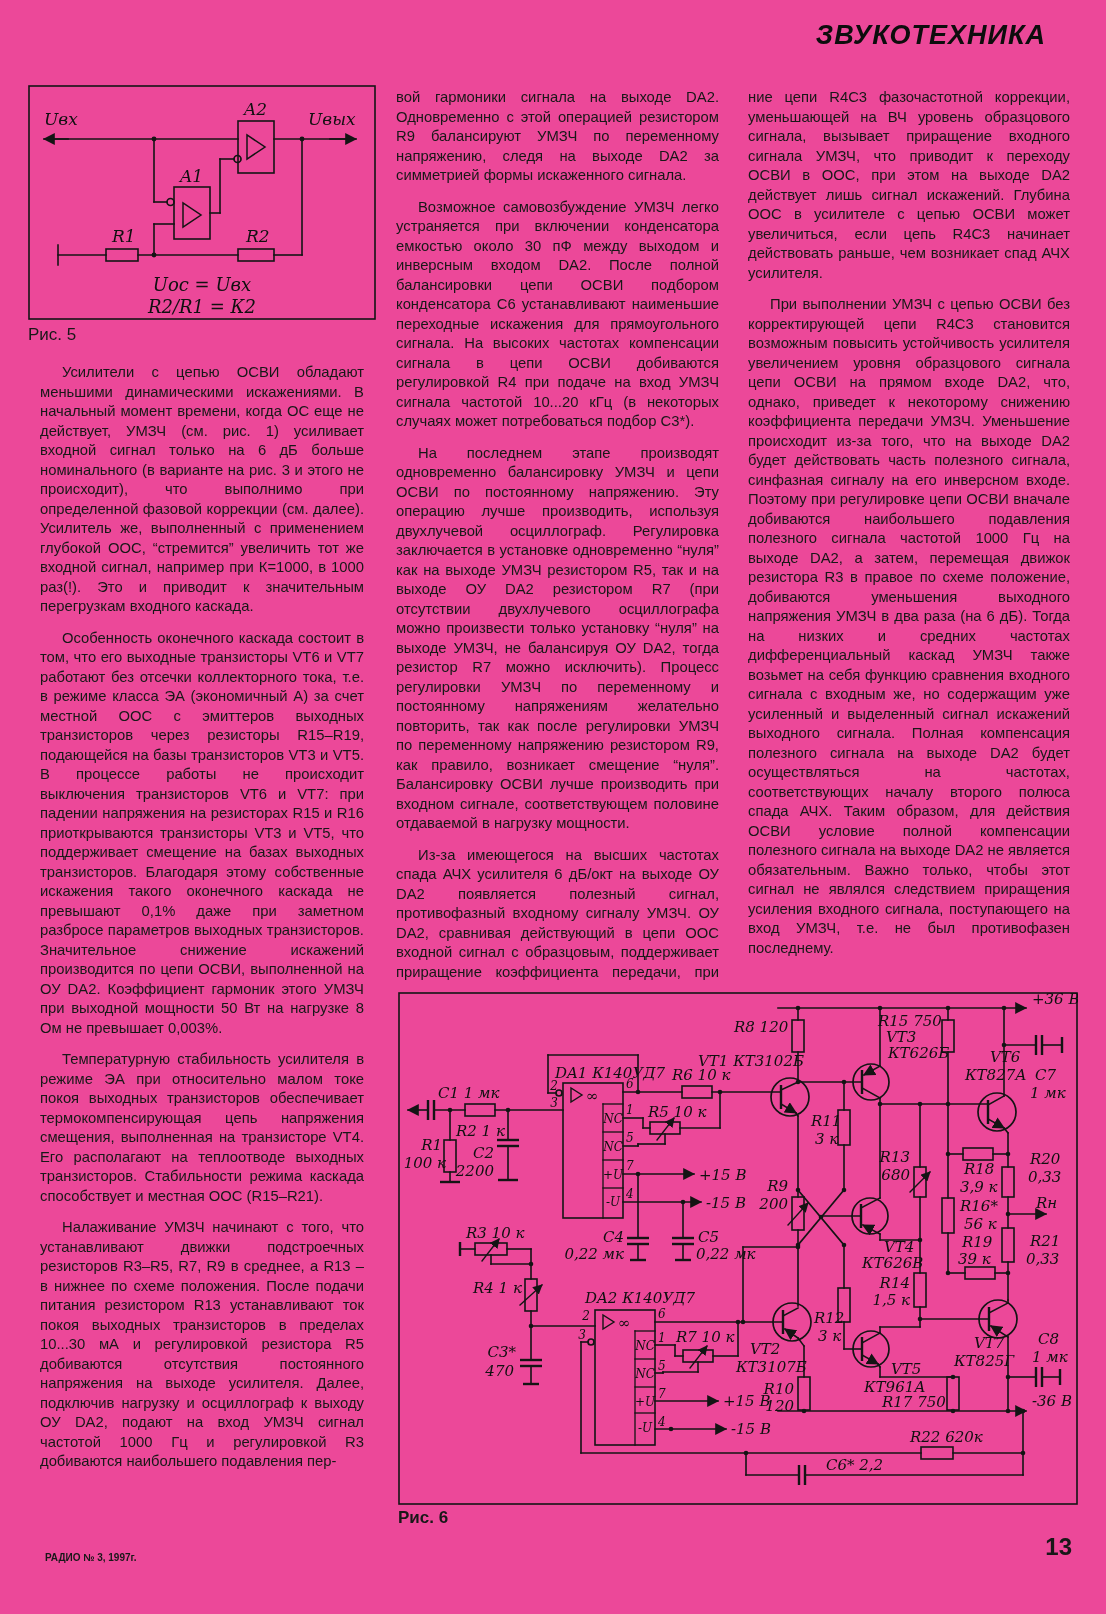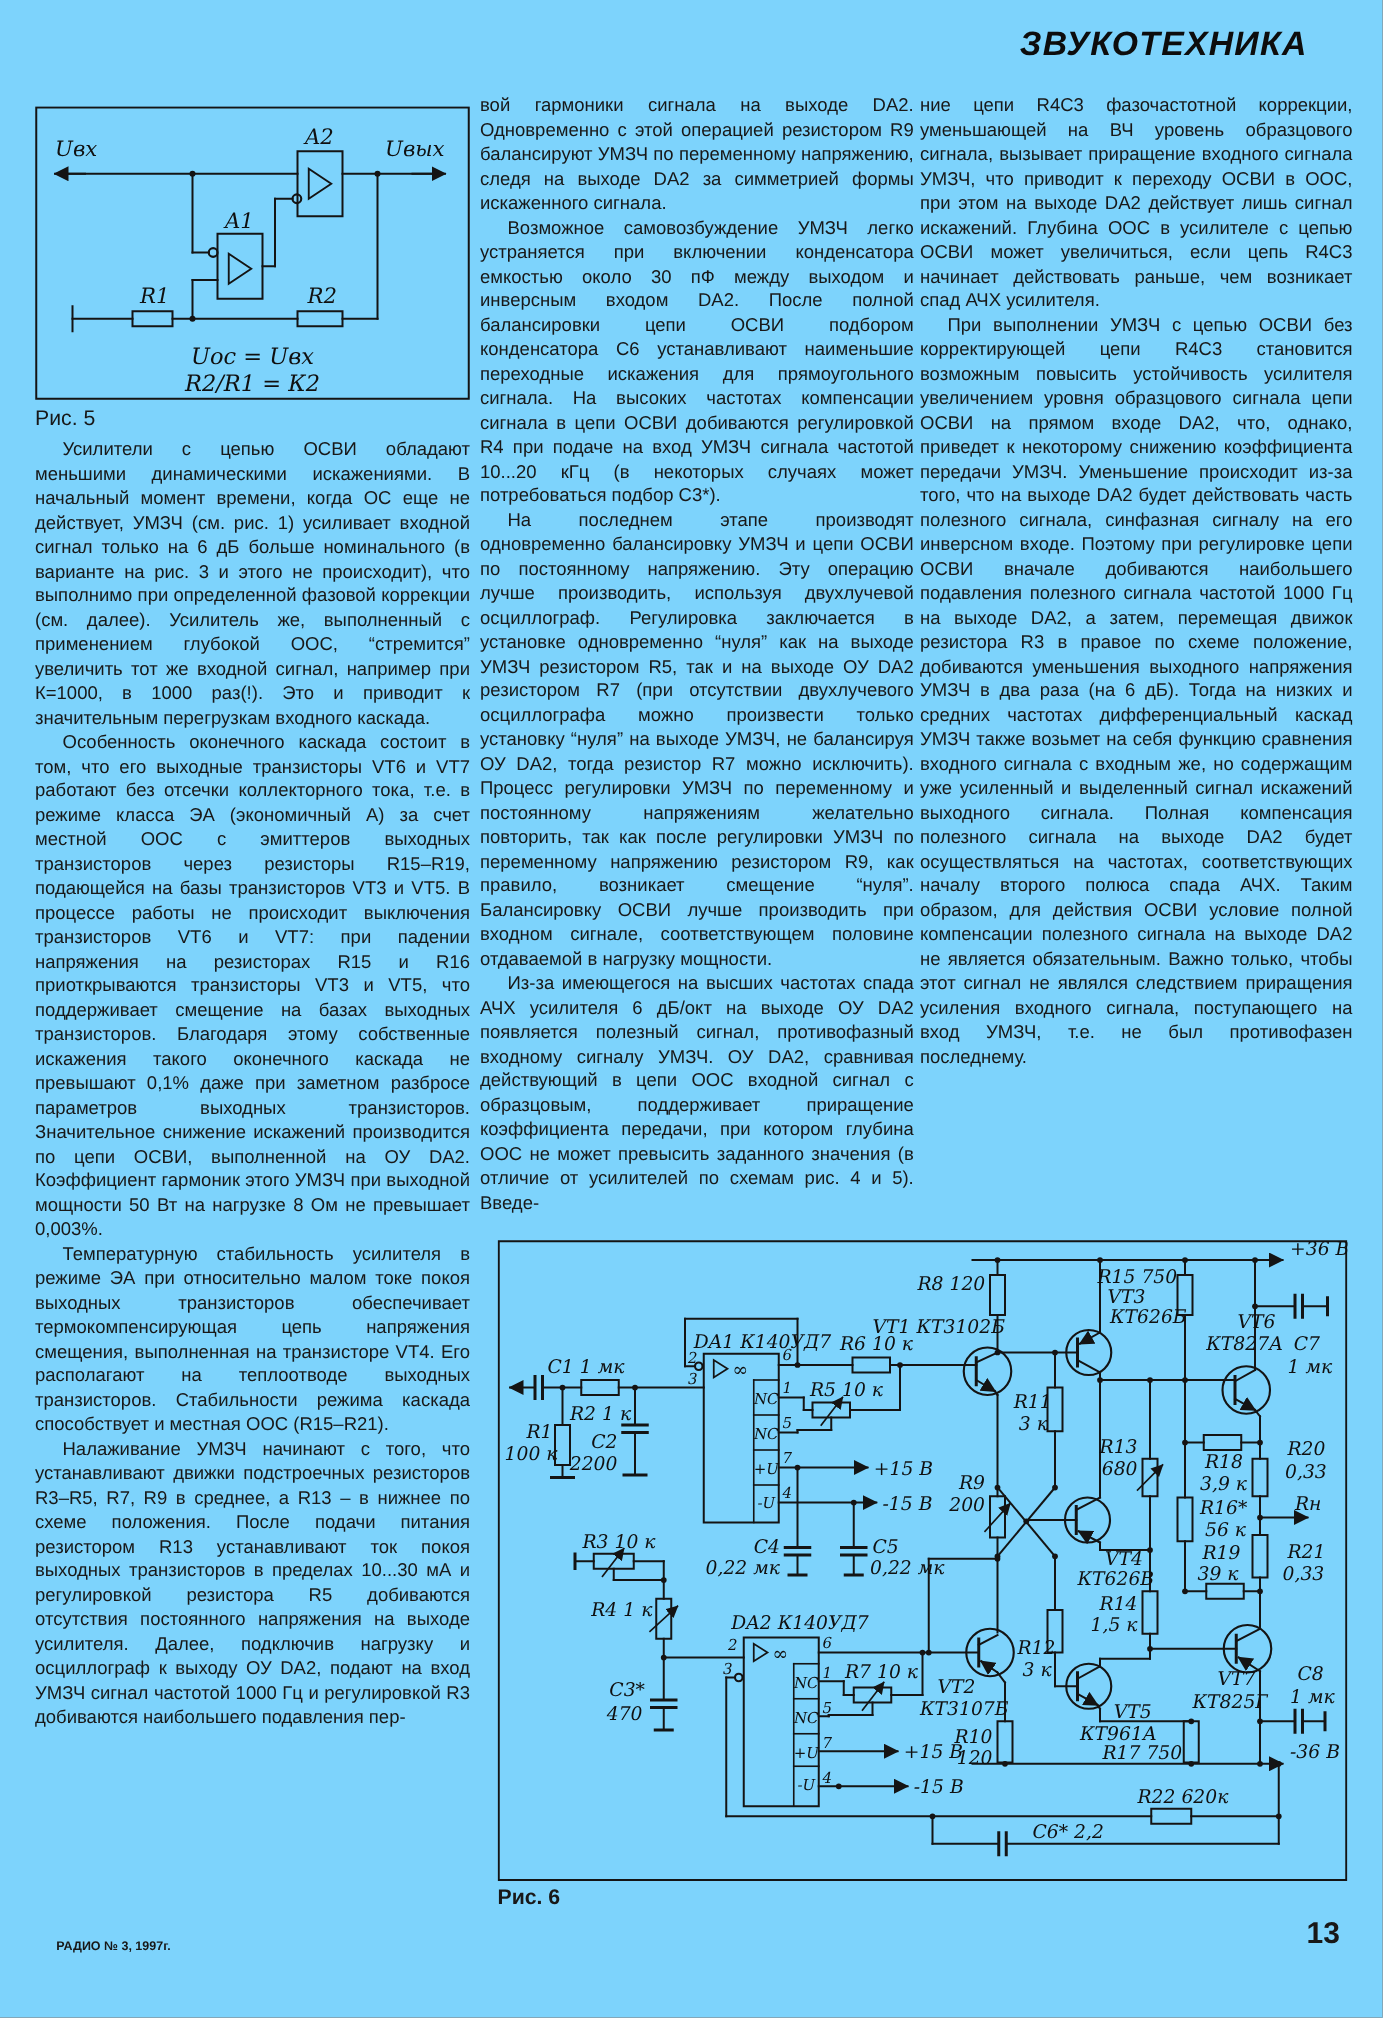--- a/index.html
+++ b/index.html
@@ -1,21 +1,21 @@
 <!DOCTYPE html>
 <html><head>
 <meta charset="utf-8">
 <style>
   html,body{margin:0;padding:0;background:#888;}
-  .page{position:relative;width:1106px;height:1614px;background:#7dd3fc;overflow:hidden;
+  .page{position:relative;width:1106px;height:1614px;background:#ec4899;overflow:hidden;
         font-family:"Liberation Sans",sans-serif;color:#181818;}
   .header{position:absolute;top:20px;right:60px;font-size:27px;font-weight:bold;
           font-style:italic;letter-spacing:1px;color:#0d0d0d;}
   .col{position:absolute;text-align:justify;}
-  .textcol .para{margin:0;text-indent:22px;font-size:14.8px;line-height:19.5px;}
+  .textcol .para{margin:12px;text-indent:22px;font-size:14.8px;line-height:19.5px;}
   .textcol .para.noind{text-indent:0;}
   #col1{left:28px;top:85px;width:348px;}
   #col1 .textwrap{max-height:1152px;overflow:hidden;margin-top:6px;}
   #col2{left:384px;top:76px;width:347px;max-height:908px;overflow:hidden;}
   #col3{left:736px;top:76px;width:346px;max-height:908px;overflow:hidden;}
   .figbox svg{display:block;}
   .fig-caption{font-weight:normal;font-size:17px;margin-top:3px;}
   .fig6wrap{position:absolute;left:398px;top:992px;width:680px;height:513px;}
   .fig6cap{position:absolute;left:398px;top:1508px;font-weight:bold;font-size:17px;text-align:right;}
   .footer-issue{position:absolute;left:45px;top:1552px;font-size:10px;font-weight:600;}

